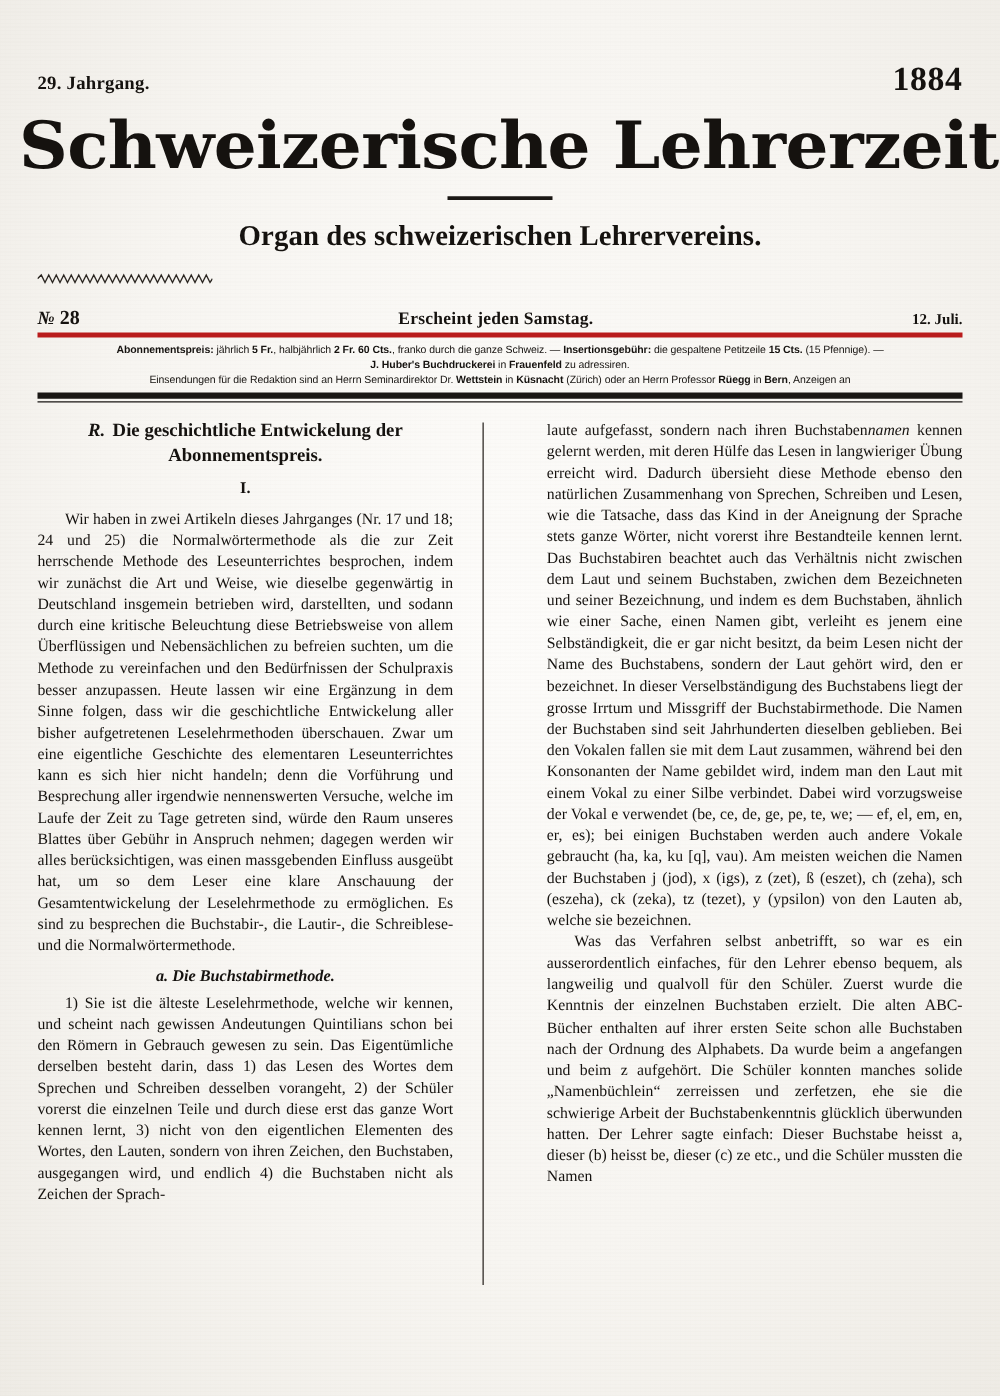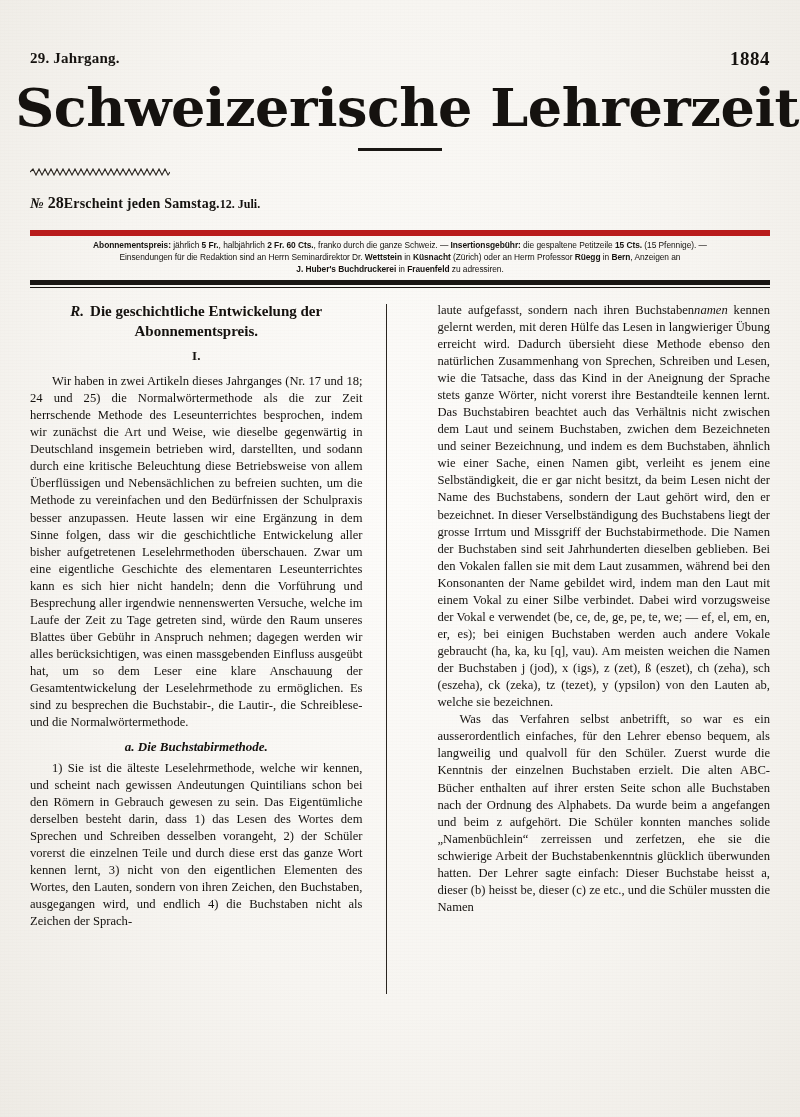--- a/index.html
+++ b/index.html
@@ -43,21 +43,21 @@
   .topline {
     display: flex;
     justify-content: space-between;
     align-items: flex-end;
     padding-top: 45px;
     font-weight: bold;
     letter-spacing: .2px;
   }
   .topline .jahrgang { font-size: 15px; }
   .topline .year {
-    font-size: 19px;
+    font-size: 27px;
     letter-spacing: .5px;
     transform: translateY(3px);
   }
 
   .masthead {
     text-align: center;
     font-size: 52px;
     font-weight: bold;
     letter-spacing: -0.5px;
     margin-top: 14px;
@@ -84,34 +84,34 @@
   }
 
   .wavy {
     margin: 16px auto 0 auto;
     width: 140px;
     height: 10px;
   }
 
   .issueline {
     display: flex;
-    justify-content: flex-start;
+    justify-content: space-between;
     align-items: baseline;
     margin-top: 13px;
     font-weight: bold;
   }
   .issueline .num { font-size: 16px; }
   .issueline .num .numero { font-style: italic; font-size: 15px; }
   .issueline .mid { font-size: 14px; letter-spacing: .2px; }
   .issueline .date { font-size: 12px; }
 
   
   .subbox {
-    margin-top: 18px;
-    border-top: 6px solid #b91c1c;
+    margin-top: 2px;
+    border-top: 4px solid #b91c1c;
     border-bottom: 2px solid #1a1714;
     padding: 4px 0 4px 0;
     font-family: "Liberation Sans", "DejaVu Sans", sans-serif;
     font-size: 8.4px;
     line-height: 1.42;
     text-align: center;
     letter-spacing: -0.05px;
   }
   .subbox b { font-weight: bold; }
   .subbox .l1 { text-align: center; }
@@ -196,36 +196,37 @@
   
   <div class="topline">
     <div class="jahrgang">29. Jahrgang.</div>
     <div class="year">1884</div>
   </div>
 
   <div class="masthead">Schweizerische Lehrerzeitung.</div>
 
   <div class="rule-short"></div>
 
+  <div class="subtitle">Organ des schweizerischen Lehrervereins.</div>
 
   <svg class="wavy" viewBox="0 0 140 10" preserveAspectRatio="none">
     <path d="M0 5 L3 2 L6 8 L9 2 L12 8 L15 2 L18 8 L21 2 L24 8 L27 2 L30 8 L33 2 L36 8 L39 2 L42 8 L45 2 L48 8 L51 2 L54 8 L57 2 L60 8 L63 2 L66 8 L69 2 L72 8 L75 2 L78 8 L81 2 L84 8 L87 2 L90 8 L93 2 L96 8 L99 2 L102 8 L105 2 L108 8 L111 2 L114 8 L117 2 L120 8 L123 2 L126 8 L129 2 L132 8 L135 2 L138 8 L140 5" fill="none" stroke="#2a2520" stroke-width="1.1"></path>
   </svg>
 
   <div class="issueline">
     <div class="num"><span class="numero">№</span> <span>28</span></div>
     <div class="mid">Erscheint jeden Samstag.</div>
     <div class="date">12. Juli.</div>
   </div>
 
   
   <div class="subbox">
     <div class="l1"><b>Abonnementspreis:</b><span> jährlich </span><b>5 Fr.</b><span>, halbjährlich </span><b>2 Fr. 60 Cts.</b><span>, franko durch die ganze Schweiz. — </span><b>Insertionsgebühr:</b><span> die gespaltene Petitzeile </span><b>15 Cts.</b><span> (15 Pfennige). —</span></div>
+    <div class="l1"><b>J. Huber's Buchdruckerei</b><span> in </span><b>Frauenfeld</b><span> zu adressiren.</span></div>
     <div class="l1"><span>Einsendungen für die Redaktion sind an Herrn Seminardirektor Dr. </span><b>Wettstein</b><span> in </span><b>Küsnacht</b><span> (Zürich) oder an Herrn Professor </span><b>Rüegg</b><span> in </span><b>Bern</b><span>, Anzeigen an</span></div>
-    <div class="l1"><b>J. Huber's Buchdruckerei</b><span> in </span><b>Frauenfeld</b><span> zu adressiren.</span></div>
   </div>
 
   
 
   <div class="double-rule"></div>
 
   
   <div class="columns">
 
     <div class="col left">

